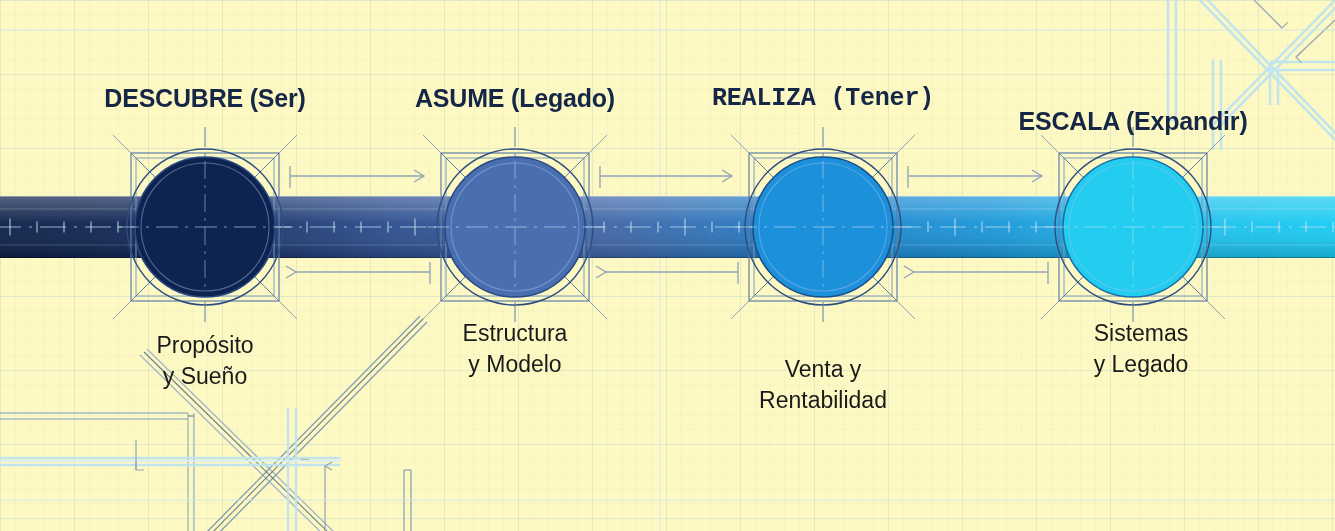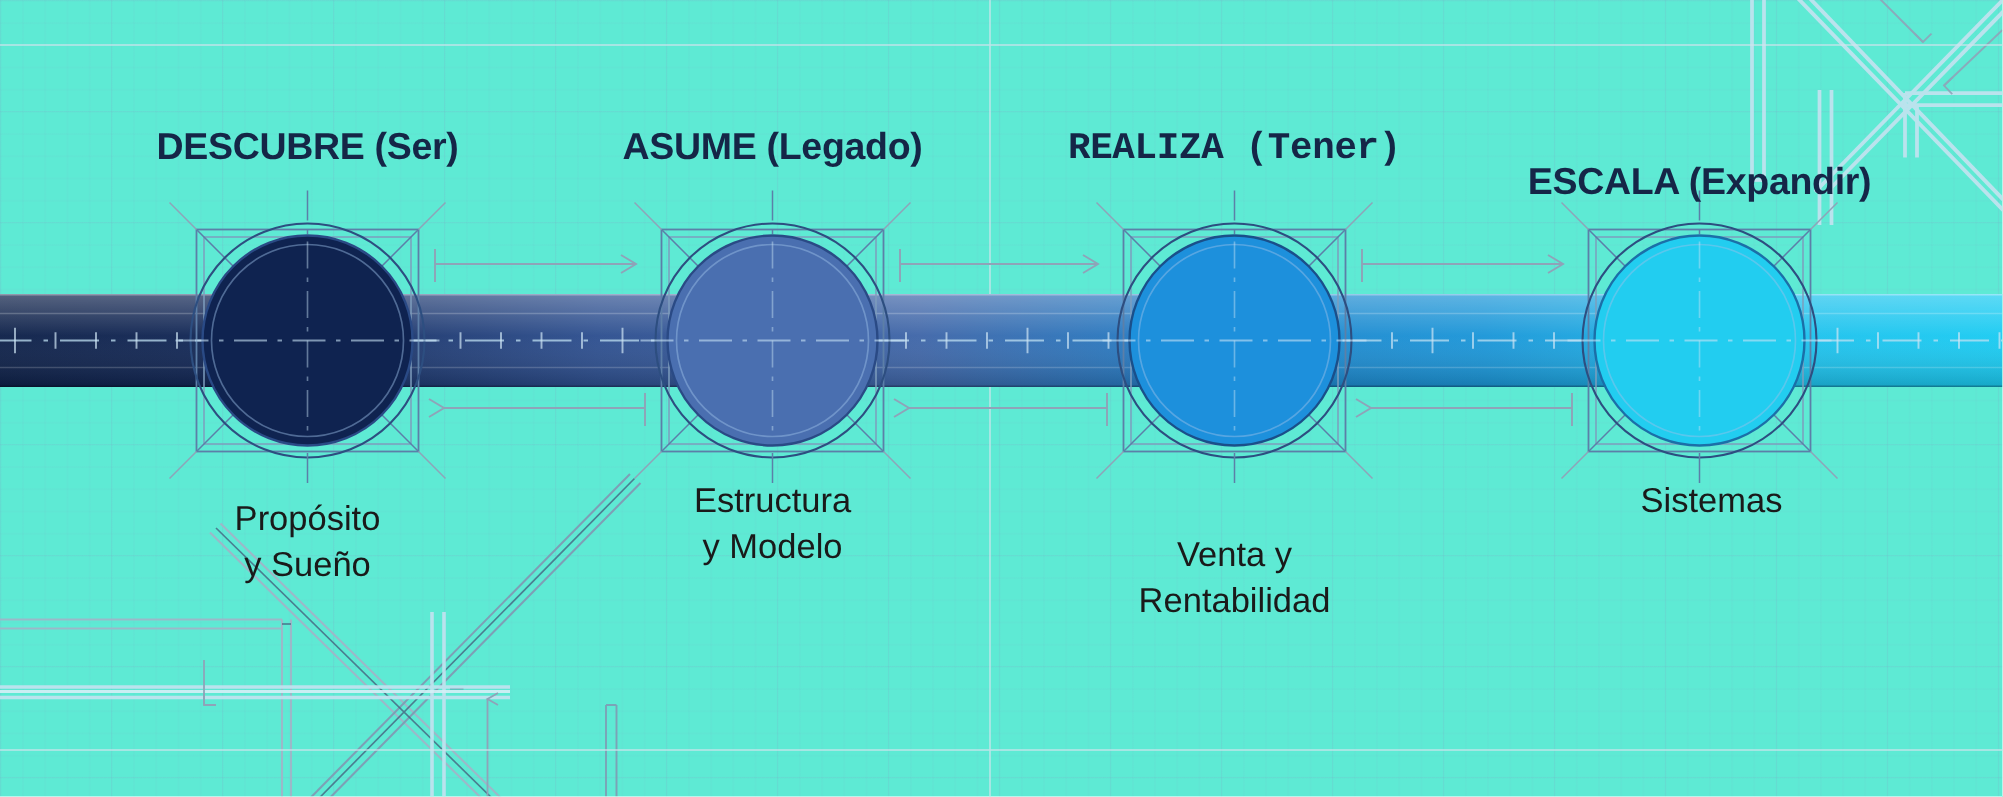--- a/index.html
+++ b/index.html
@@ -5,21 +5,21 @@
   * { margin:0; padding:0; box-sizing:border-box; }
   html, body {
     width:1335px; height:531px;
     background:#ffffff;
     font-family:"Liberation Sans", sans-serif;
     overflow:hidden;
   }
   #stage {
     position:relative;
     width:1335px; height:531px;
-    background:#5eead4;
+    background:#fef9c3;
     overflow:hidden;
     padding-left:29px;
   }
   
   #grid-bg {
     position:absolute; inset:0;
     background-image:
       linear-gradient(to right, rgba(120,175,200,0.16) 1px, transparent 1px),
       linear-gradient(to bottom, rgba(120,175,200,0.16) 1px, transparent 1px),
       linear-gradient(to right, rgba(120,175,200,0.07) 1px, transparent 1px),
@@ -318,16 +318,16 @@
   <div id="titles">
       <div class="stage-title" style="left: 205px;">DESCUBRE (Ser)</div>
       <div class="stage-title" style="left: 515px;">ASUME (Legado)</div>
       <div class="stage-title" style="left: 823px; font-family: Liberation Mono, monospace;">REALIZA (Tener)</div>
       <div class="stage-title" style="left: 1133px; margin-top: 23px;">ESCALA (Expandir)</div>
     </div>
   <div id="captions">
       <div class="stage-caption" style="left: 205px; margin-top: 12px;"><span class="l1">Propósito</span><span class="l2">y Sueño</span></div>
       <div class="stage-caption" style="left: 515px;"><span class="l1">Estructura</span><span class="l2">y Modelo</span></div>
       <div class="stage-caption" style="left: 823px; margin-top: 36px;"><span class="l1">Venta y</span><span class="l2">Rentabilidad</span></div>
-      <div class="stage-caption" style="left: 1141px;"><span class="l1">Sistemas</span></div>
+      <div class="stage-caption" style="left: 1141px;"><span class="l1">Sistemas</span><span class="l2">y Legado</span></div>
     </div>
 
 </div>
 
 </body></html>

